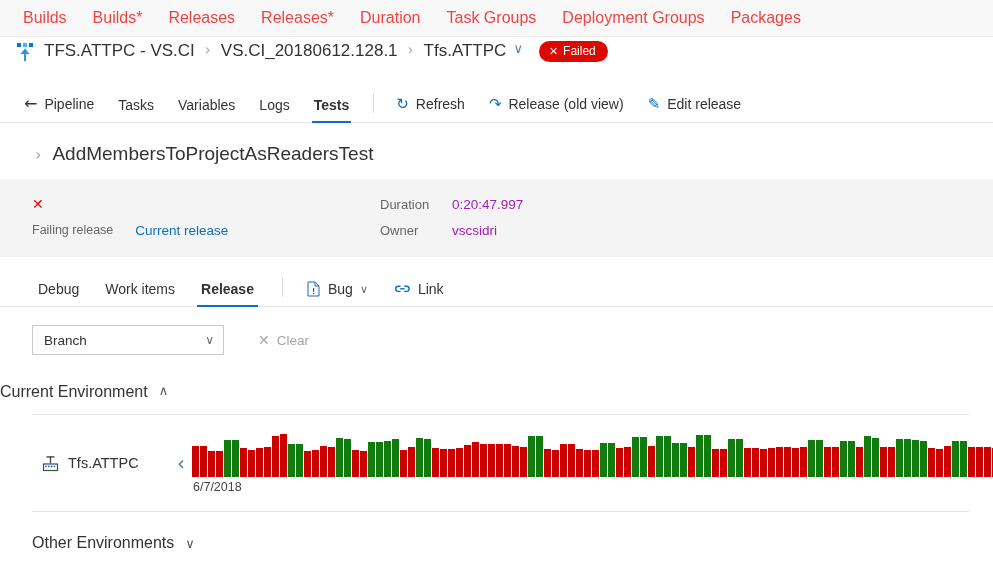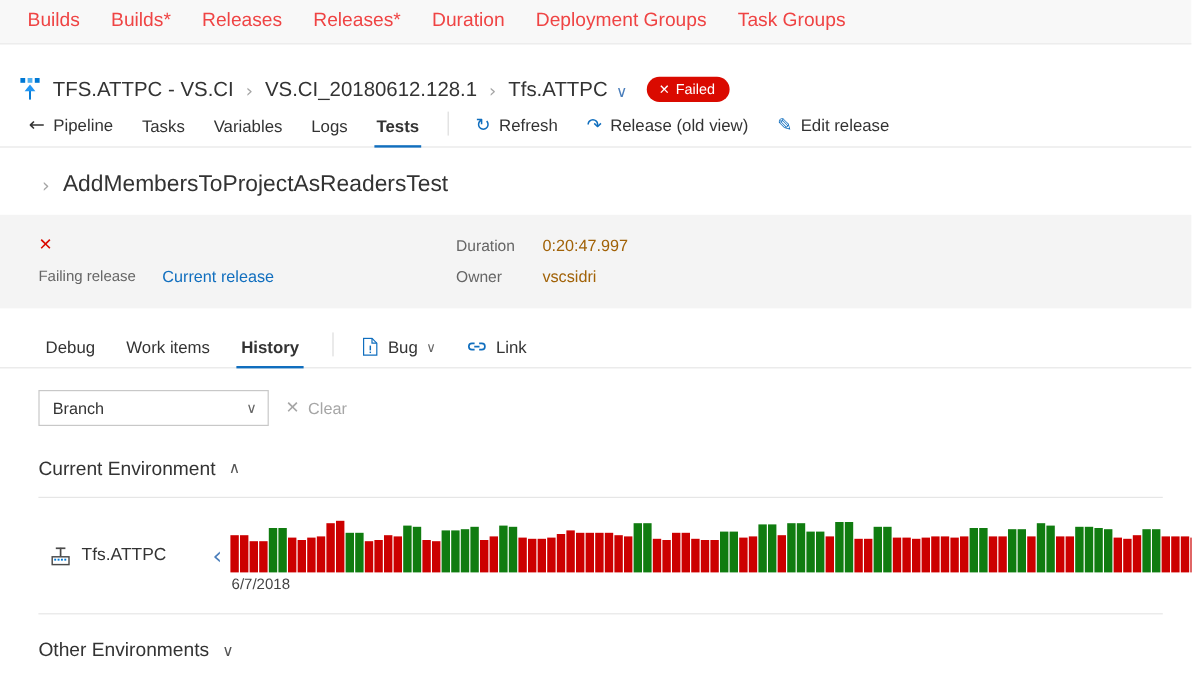--- a/index.html
+++ b/index.html
@@ -29,21 +29,21 @@
     padding: 0 13px;
     line-height: 36px;
     cursor: pointer;
     white-space: nowrap;
   }
 
   
   .breadcrumb {
     height: 44px;
     display: flex;
-    align-items: flex-end;
+    align-items: flex-start;
     padding-left: 14px;
     margin-top: 4px;
   }
   .rel-icon { width: 22px; height: 22px; margin-right: 8px; flex: none; }
   .crumb {
     font-size: 17px;
     color: #333333;
     white-space: nowrap;
     cursor: pointer;
   }
@@ -159,21 +159,21 @@
     color: #da0a00;
     font-family: "DejaVu Sans", sans-serif;
     font-size: 14px;
     margin-right: 8px;
     font-weight: bold;
   }
   .sum-status { font-size: 14px; color: #333333; }
   .sum-lbl-small { font-size: 12.5px; color: #666666; }
   .sum-link { font-size: 13.5px; color: #106ebe; cursor: pointer; margin-left: 22px; }
   .sum-key { width: 72px; font-size: 13px; color: #666666; }
-  .sum-val { font-size: 13.5px; color: #a16207; }
+  .sum-val { font-size: 13.5px; color: #a21caf; }
 
   
   .subtabs {
     display: flex;
     align-items: flex-end;
     padding-left: 28px;
     height: 36px;
     border-bottom: 1px solid #e6e6e6;
     margin-top: 14px;
   }
@@ -206,20 +206,21 @@
     font-size: 11px;
     margin-left: 7px;
     font-family: "DejaVu Sans", sans-serif;
   }
 
   
   .filterbar {
     display: flex;
     align-items: center;
     padding: 18px 0 0 32px;
+    gap: 20px;
   }
   .dropdown {
     width: 192px;
     height: 30px;
     border: 1px solid #c8c8c8;
     background: #ffffff;
     display: flex;
     align-items: center;
     justify-content: space-between;
     padding: 0 9px 0 11px;
@@ -239,21 +240,20 @@
     font-family: "DejaVu Sans", sans-serif;
     font-size: 14px;
     margin-right: 7px;
     color: #a6a6a6;
   }
 
   
   .env-head {
     display: flex;
     align-items: flex-start;
-    padding-left: 32px;
     margin-top: 28px;
     cursor: pointer;
   }
   .env-head-text { font-size: 16px; color: #333333; }
   .env-chev {
     margin-left: 11px;
     color: #555555;
     font-size: 13px;
     font-family: "DejaVu Sans", sans-serif;
   }
@@ -321,22 +321,23 @@
 </head>
 <body>
 
 <div class="topnav">
   <div style="display:flex;">
     <div class="topnav-item">Builds</div>
     <div class="topnav-item">Builds*</div>
     <div class="topnav-item">Releases</div>
     <div class="topnav-item">Releases*</div>
     <div class="topnav-item">Duration</div>
+    <div class="topnav-item">Task Groups</div>
     <div class="topnav-item">Deployment Groups</div>
-    <div class="topnav-item">Task Groups</div>
+    <div class="topnav-item">Packages</div>
   </div>
 </div>
 
 <div class="breadcrumb">
   <svg class="rel-icon" viewBox="0 0 22 22">
     <rect x="3" y="2" width="4" height="4" fill="#0078d4"></rect>
     <rect x="9" y="2" width="4" height="4" fill="#50b0f0"></rect>
     <rect x="15" y="2" width="4" height="4" fill="#0078d4"></rect>
     <rect x="10.2" y="11" width="1.6" height="9" fill="#0078d4"></rect>
     <path d="M11 7.5 L15.5 13 L6.5 13 Z" fill="#2196f3"></path>
@@ -396,21 +397,21 @@
       <span class="sum-link">Current release</span>
     </div>
     <div class="sum-key">Owner</div>
     <div class="sum-val">vscsidri</div>
   </div>
 </div>
 
 <div class="subtabs">
   <div class="st-item">Debug</div>
   <div class="st-item">Work items</div>
-  <div class="st-item active">History</div>
+  <div class="st-item active">Release</div>
   <div class="st-divider"></div>
   <div class="st-item">
     <svg width="14" height="16" viewBox="0 0 14 16" style="margin-right:7px;">
       <path d="M1 1 h7 l4 4 v10 h-11 z" fill="#ffffff" stroke="#106ebe" stroke-width="1"></path>
       <path d="M8 1 v4 h4" fill="none" stroke="#106ebe" stroke-width="1"></path>
       <rect x="6" y="7" width="1.2" height="4" fill="#106ebe"></rect>
       <rect x="6" y="12" width="1.2" height="1.2" fill="#106ebe"></rect>
     </svg>
     <span>Bug</span>
     <span class="st-caret">∨</span>

